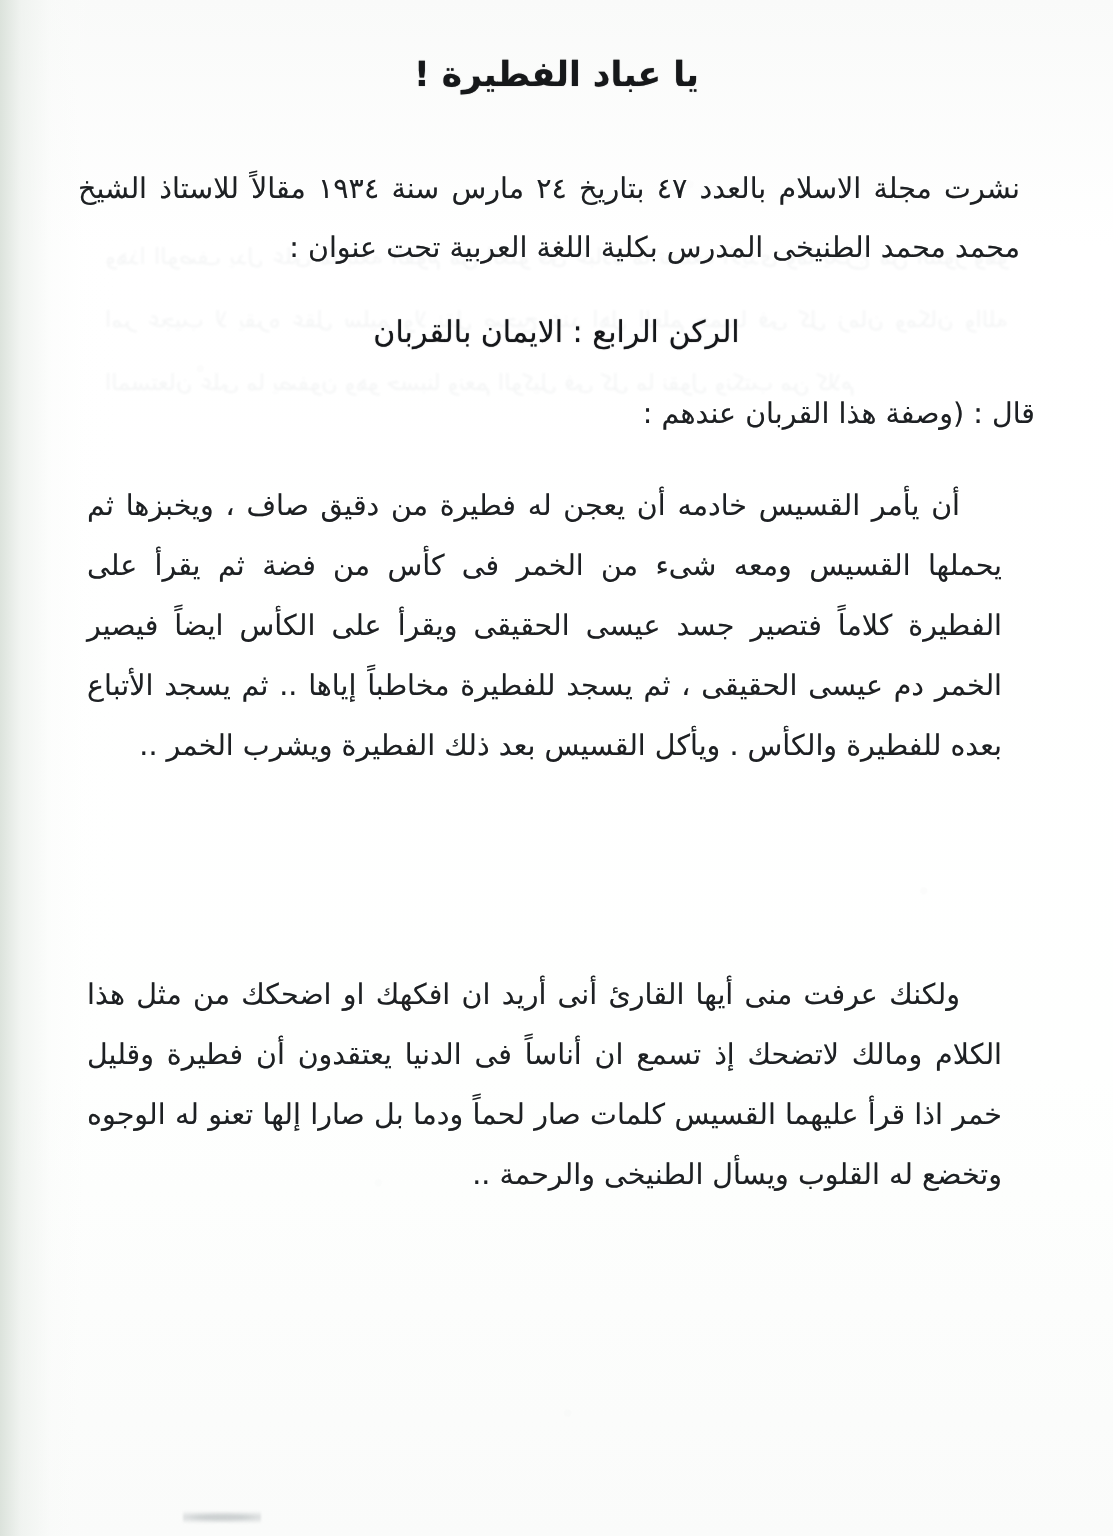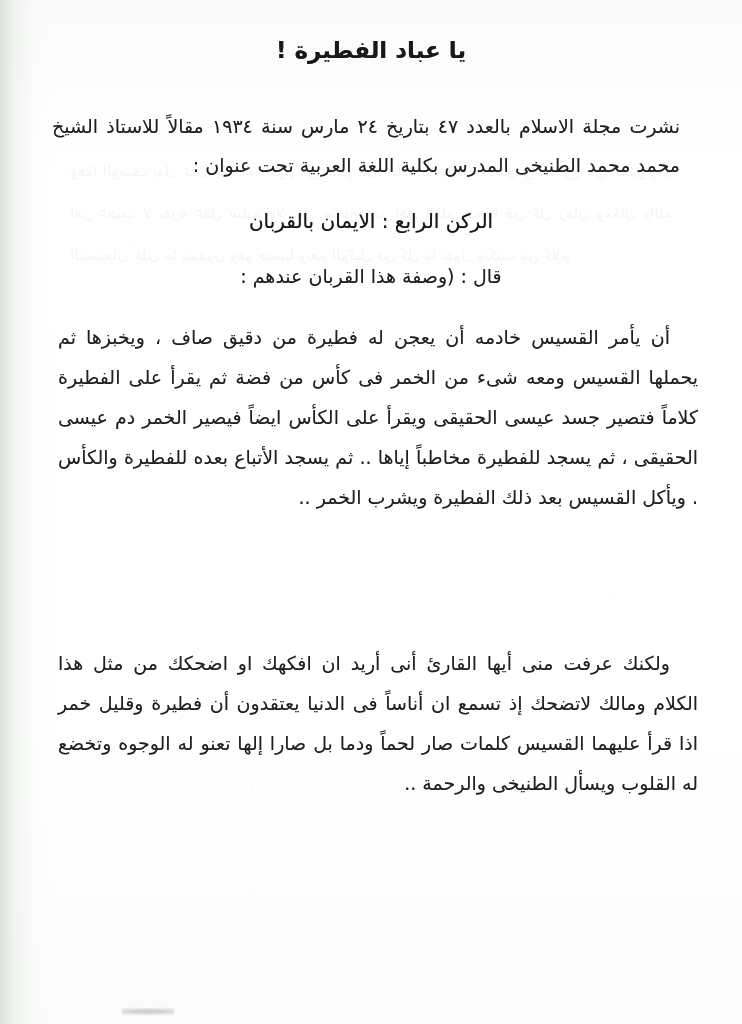--- a/index.html
+++ b/index.html
@@ -93,29 +93,29 @@
     font-weight: normal;
     color: #15171a;
     text-shadow: 0 0 0.7px rgba(0,0,0,0.55);
   }
 
   .quote-open {
     position: absolute;
     top: 246px;
     right: 52px;
     left: 52px;
-    text-align: center;
+    text-align: right;
     font-size: 19px;
     color: #1d2023;
     text-shadow: 0 0 0.4px rgba(0,0,0,0.35);
   }
 
   .para {
     position: absolute;
-    right: 44px;
+    right: 74px;
     left: 58px;
     font-size: 19px;
     line-height: 40px;
     color: #1d2023;
     text-align: justify;
     text-align-last: right;
     text-indent: 28px;
     text-shadow: 0 0 0.4px rgba(0,0,0,0.33);
   }
 

